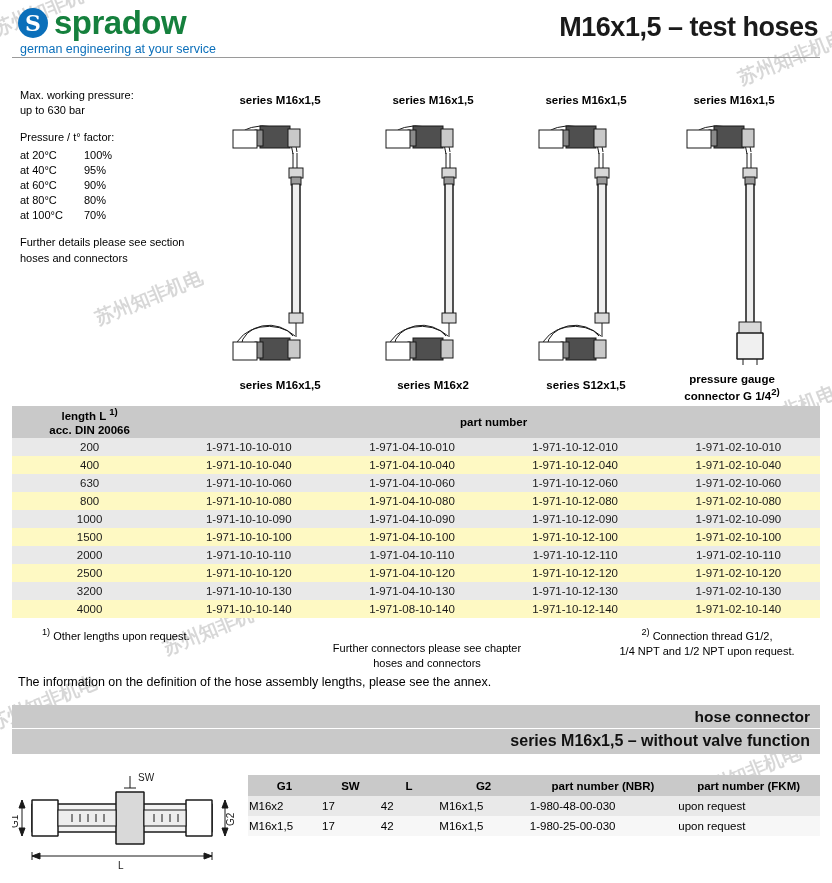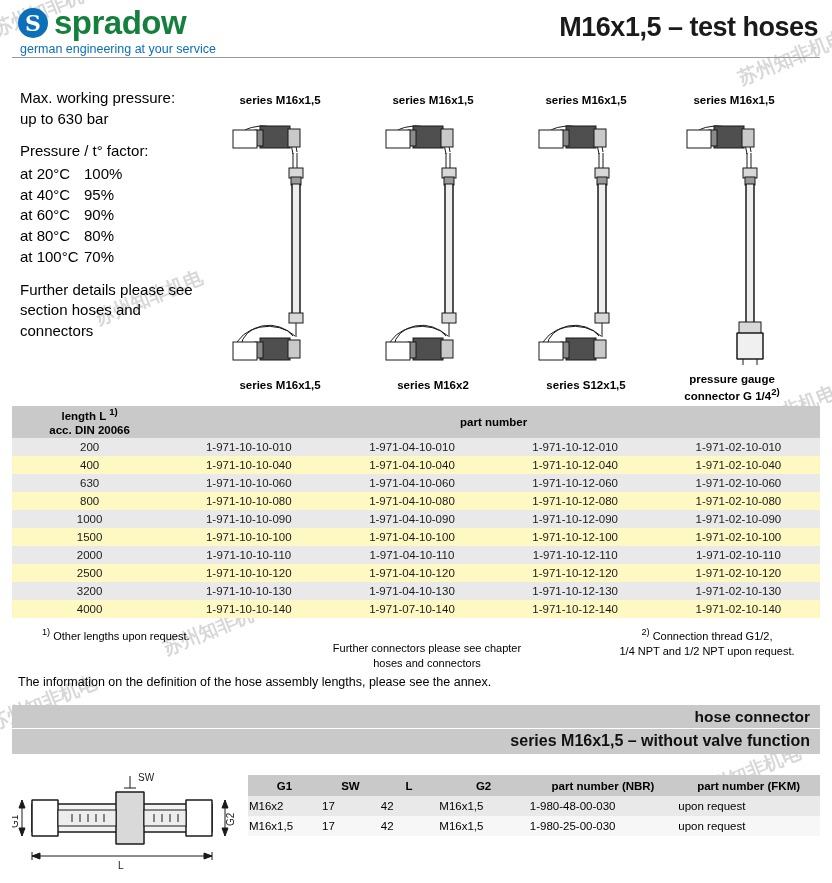--- a/index.html
+++ b/index.html
@@ -122,21 +122,21 @@
     font-size: 16px;
     padding: 3px 10px 0 0;
   }
 
   
   .info {
     position: absolute;
     left: 20px;
     top: 88px;
     width: 190px;
-    font-size: 15px;
+    font-size: 11px;
     line-height: 1.38;
   }
   .info-block { margin-bottom: 12px; }
   .ptable { margin-top: 2px; }
   .ptable-row { display: flex; }
   .ptable-row .c1 { width: 64px; }
   .ptable-row .c2 { width: 60px; }
 
   
   .drawings {
@@ -516,21 +516,21 @@
       <tr class="odd">
         <td>3200</td>
         <td class="col-pn">1-971-10-10-130</td>
         <td class="col-pn">1-971-04-10-130</td>
         <td class="col-pn">1-971-10-12-130</td>
         <td class="col-pn">1-971-02-10-130</td>
       </tr>
       <tr class="even">
         <td>4000</td>
         <td class="col-pn">1-971-10-10-140</td>
-        <td class="col-pn">1-971-07-10-140</td>
+        <td class="col-pn">1-971-08-10-140</td>
         <td class="col-pn">1-971-10-12-140</td>
         <td class="col-pn">1-971-02-10-140</td>
       </tr>
     </tbody>
   </table>
 
   <div class="footnotes">
     <div class="fn-1">
       <sup>1)</sup> <span>Other lengths upon request.</span>
     </div>

